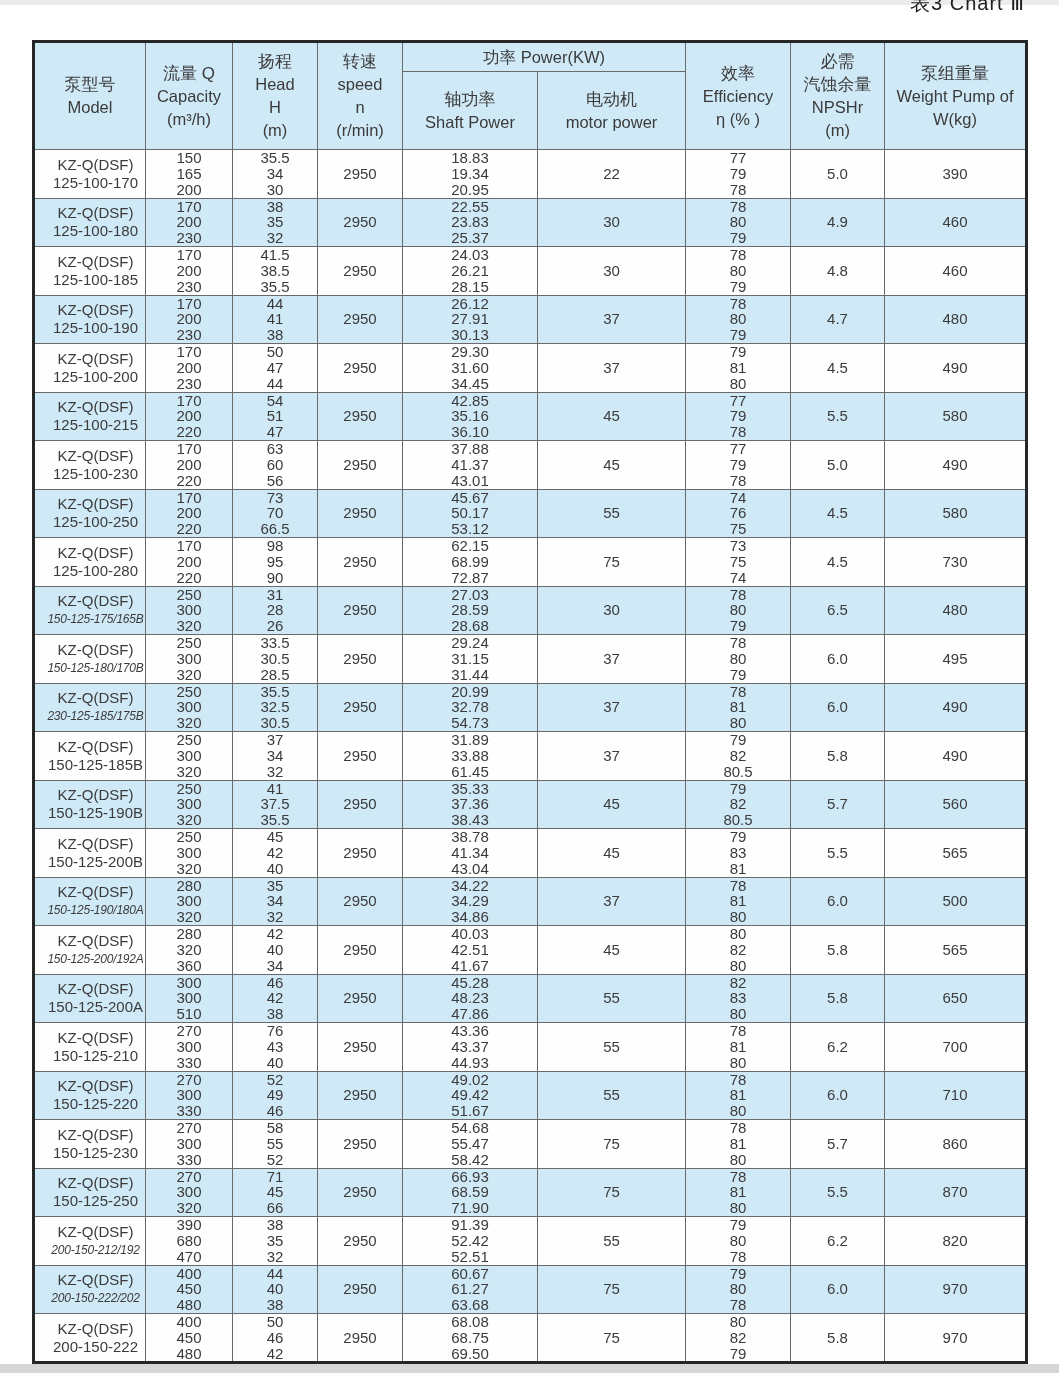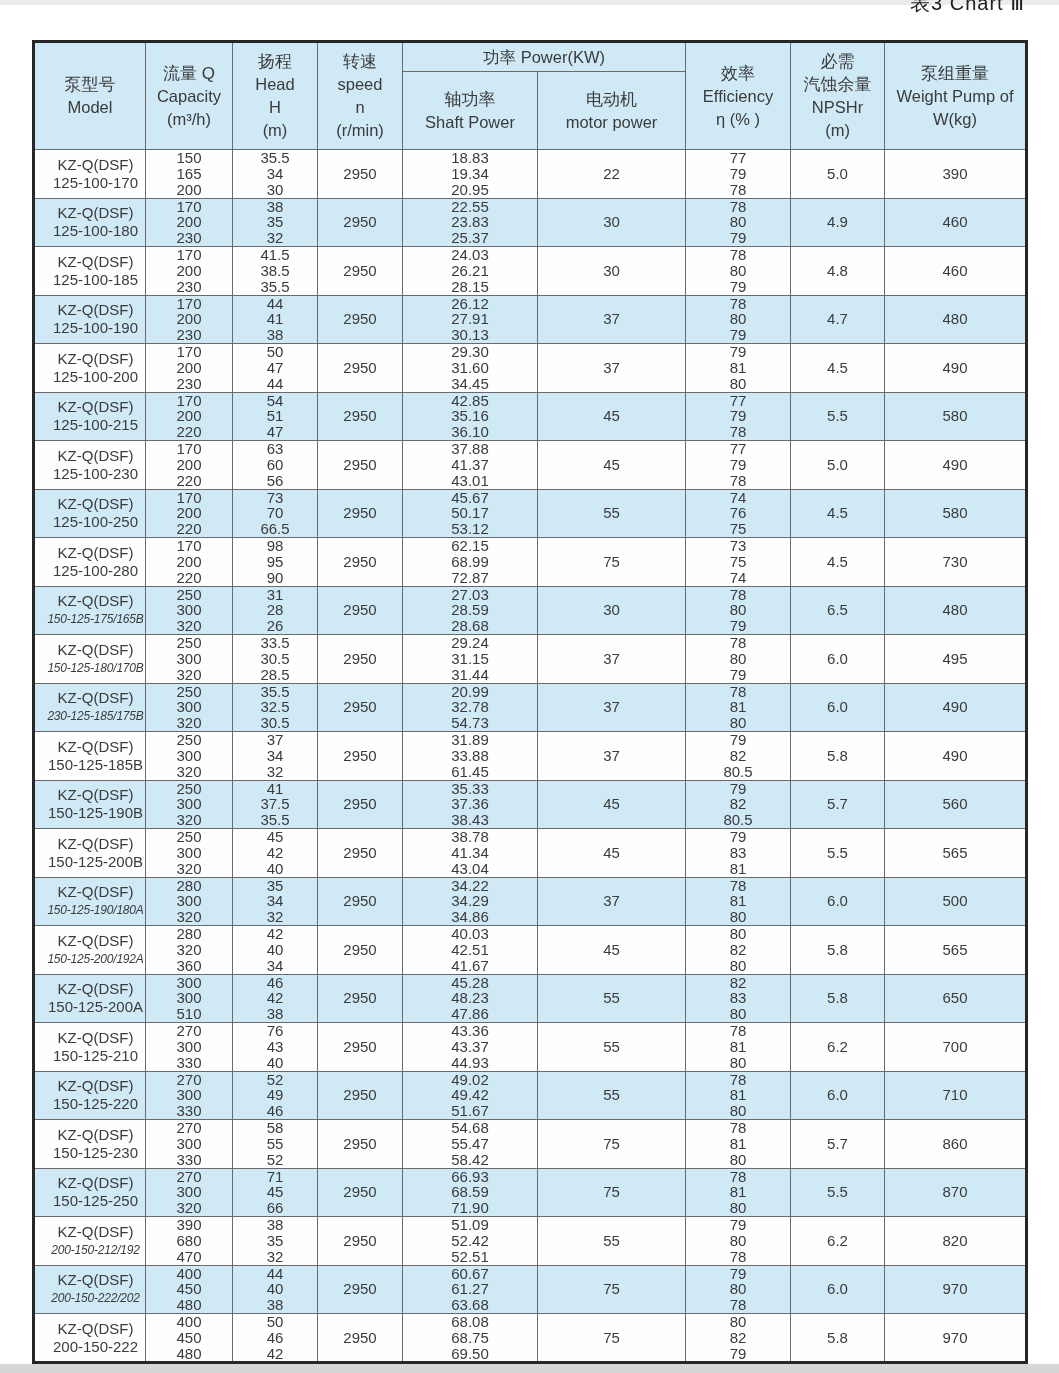--- a/index.html
+++ b/index.html
@@ -979,21 +979,21 @@
         </td>
         <td class="cell-head">
           <div>38</div>
           <div>35</div>
           <div>32</div>
         </td>
         <td class="cell-speed">
           <div>2950</div>
         </td>
         <td class="cell-shaft-power">
-          <div>51.09</div>
+          <div>91.39</div>
           <div>52.42</div>
           <div>52.51</div>
         </td>
         <td class="cell-motor-power">
           <div>55</div>
         </td>
         <td class="cell-efficiency">
           <div>79</div>
           <div>80</div>
           <div>78</div>

